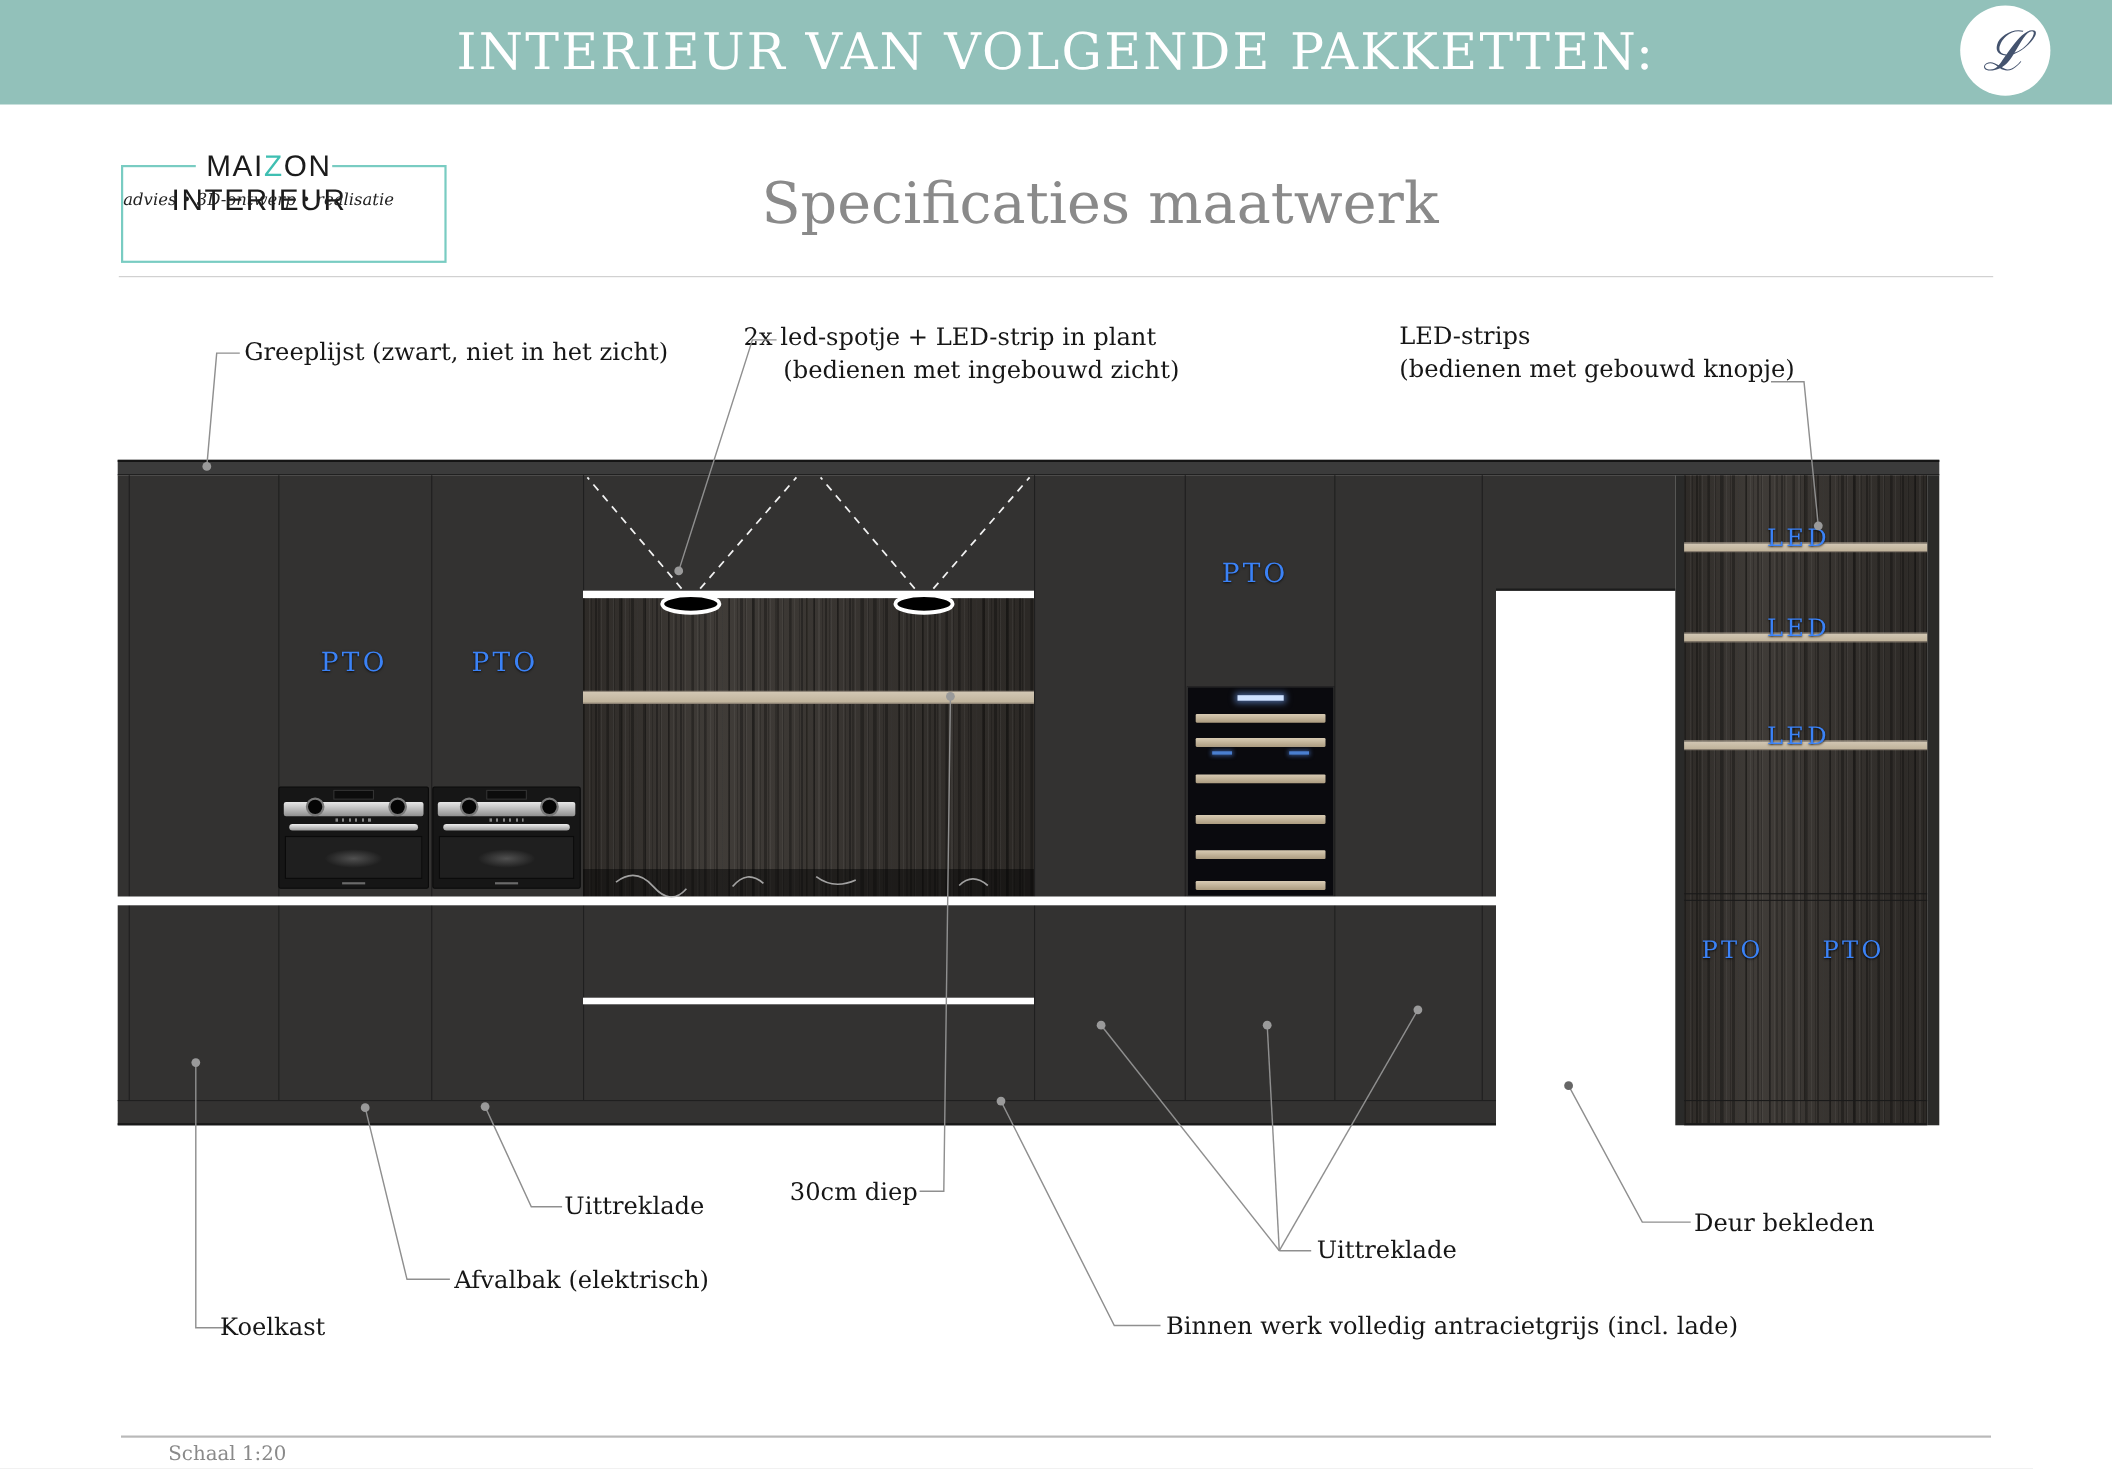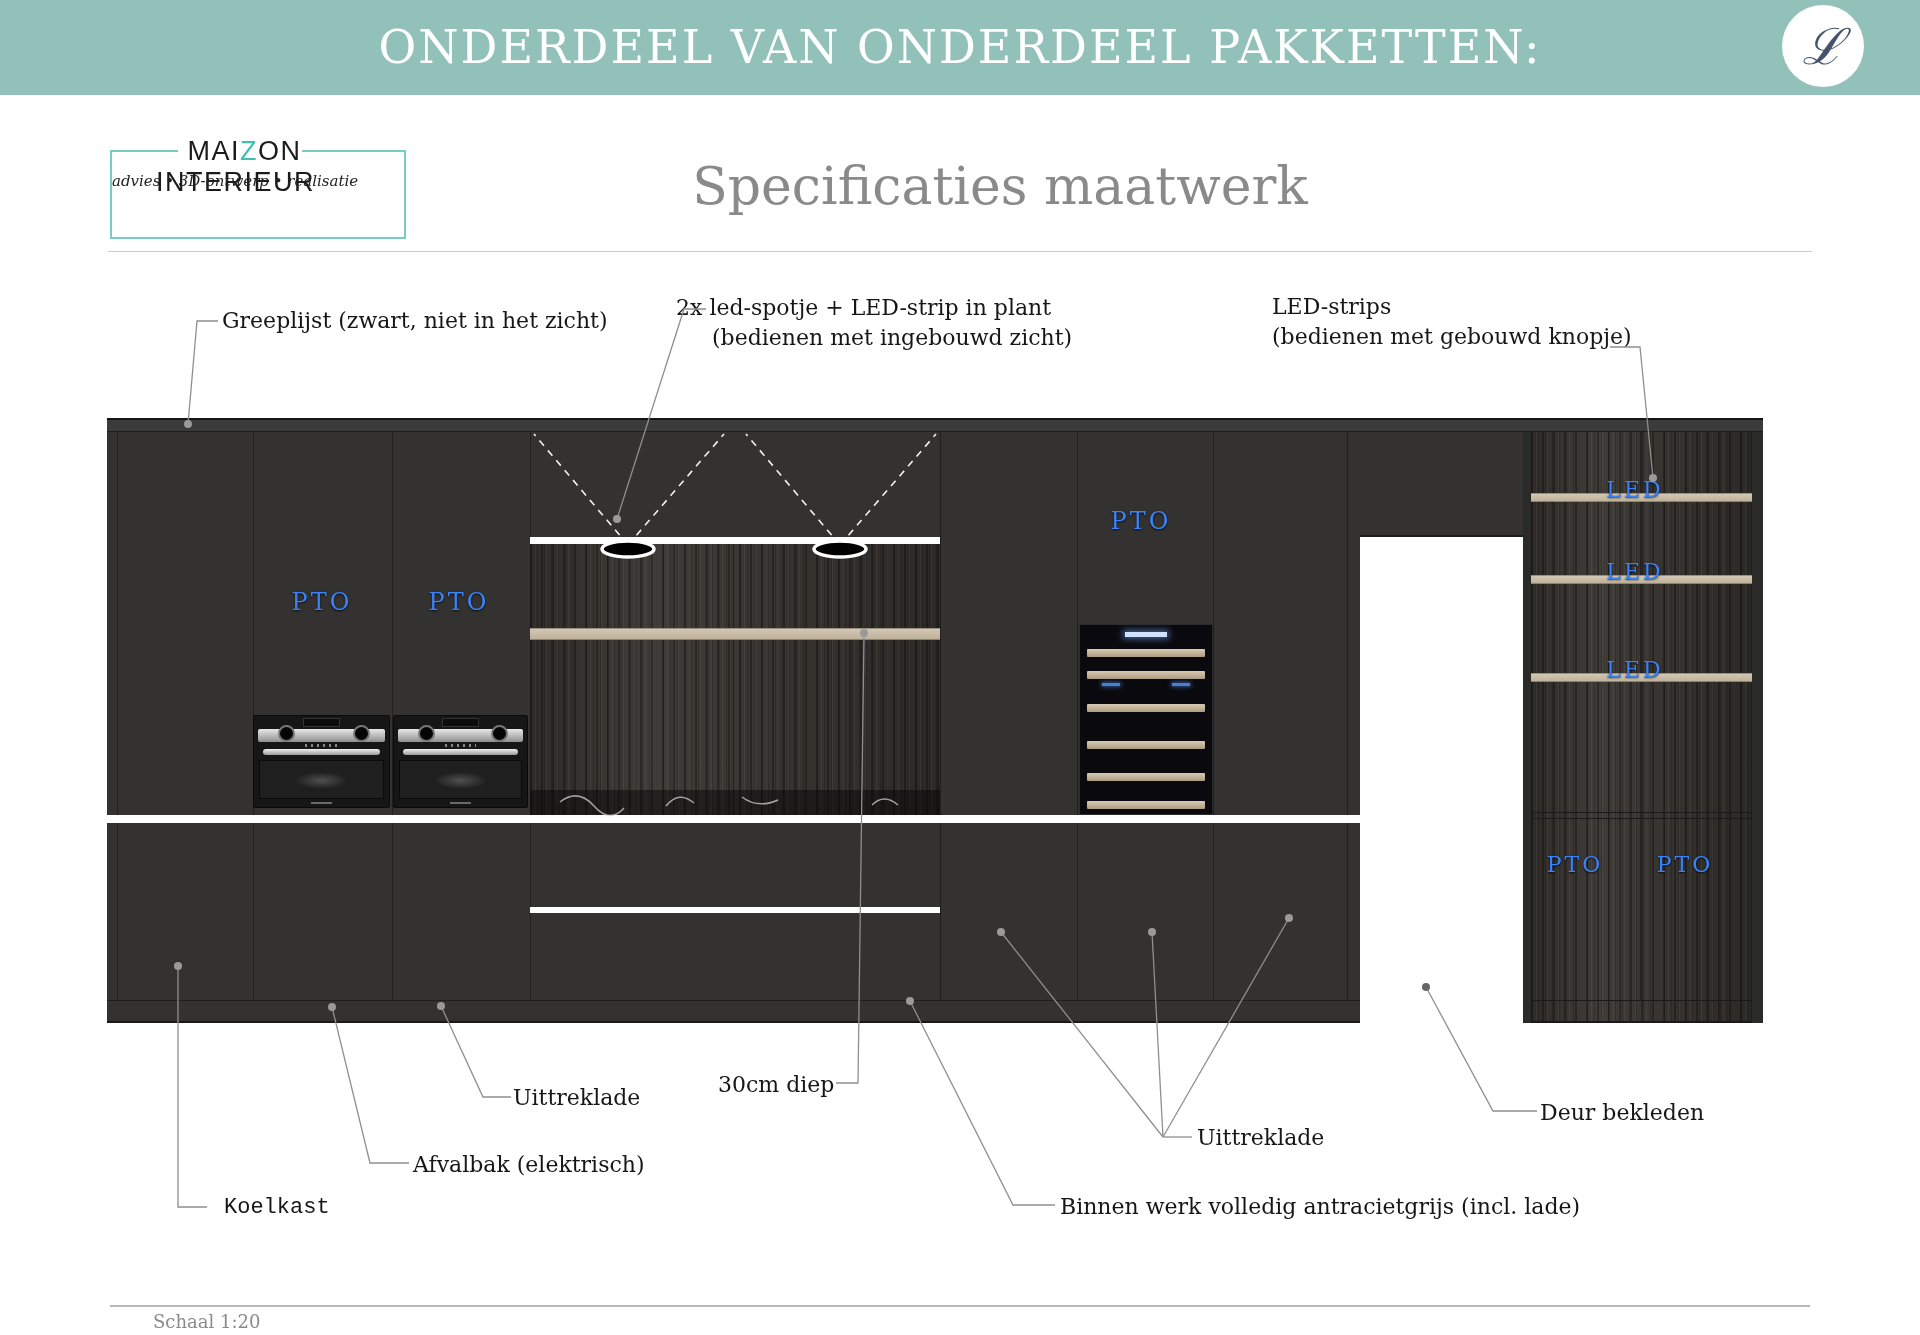--- a/index.html
+++ b/index.html
@@ -78,21 +78,21 @@
   #footer-rule{left:110px;top:1305px;width:1700px;height:2px;background:#b9b9b9;}
   #scale-note{left:153px;top:1311px;font-size:18px;color:#8a8a8a;}
   svg.overlay{position:absolute;left:0;top:0;}
 </style>
 </head>
 <body>
 
 <div id="page">
 
   <div class="abs" id="banner"></div>
-  <div class="abs" id="banner-title">ONDERDEEL VAN ONDERDEEL PAKKETTEN:</div>
+  <div class="abs" id="banner-title">INTERIEUR VAN VOLGENDE PAKKETTEN:</div>
   <div class="abs" id="logo-circle">ℒ</div>
 
   <div class="abs" id="brand-box"></div>
   <div class="abs" id="brand-wordmark"><span class="bg"><span>MAI</span><span class="teal">Z</span><span>ON INTERIEUR</span></span></div>
   <div class="abs" id="brand-tagline">advies • 3D-ontwerp • realisatie</div>
 
   <div class="abs" id="page-title">Specificaties maatwerk</div>
   <div class="abs" id="header-rule"></div>
 
   <div class="abs ann" style="left:222px;top:306px;text-align:center;">Greeplijst (zwart, niet in het zicht)</div>
@@ -225,21 +225,21 @@
     <g stroke="#cfcfcf" stroke-width="1.5" fill="none" opacity=".75">
       <path d="M560,802 q18,-14 34,4 t30,2"></path>
       <path d="M666,806 q13,-16 28,-3"></path>
       <path d="M742,797 q16,12 36,3"></path>
       <path d="M872,805 q12,-12 26,0"></path>
     </g>
   </svg>
 
   <div class="abs ann" style="left:513px;top:1083px;">Uittreklade</div>
   <div class="abs ann" style="left:413px;top:1150px;">Afvalbak (elektrisch)</div>
-  <div class="abs ann" style="left:224px;top:1193px;font-family:Liberation Mono, monospace;">Koelkast</div>
+  <div class="abs ann" style="left:200px;top:1193px;">Koelkast</div>
   <div class="abs ann" style="left:718px;top:1070px;">30cm diep</div>
   <div class="abs ann" style="left:1197px;top:1123px;">Uittreklade</div>
   <div class="abs ann" style="left:1060px;top:1192px;">Binnen werk volledig antracietgrijs (incl. lade)</div>
   <div class="abs ann" style="left:1540px;top:1098px;">Deur bekleden</div>
 
   <div class="abs" id="footer-rule"></div>
   <div class="abs" id="scale-note">Schaal 1:20</div>
 
 </div>
 

